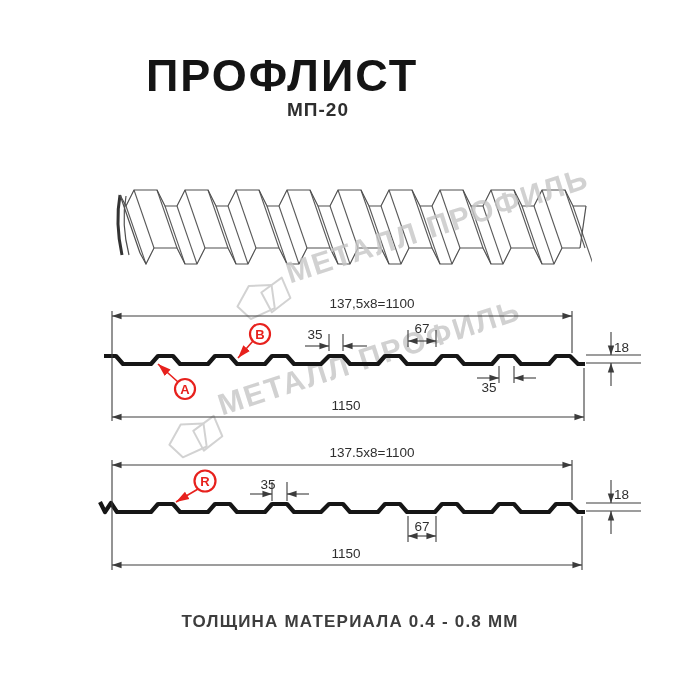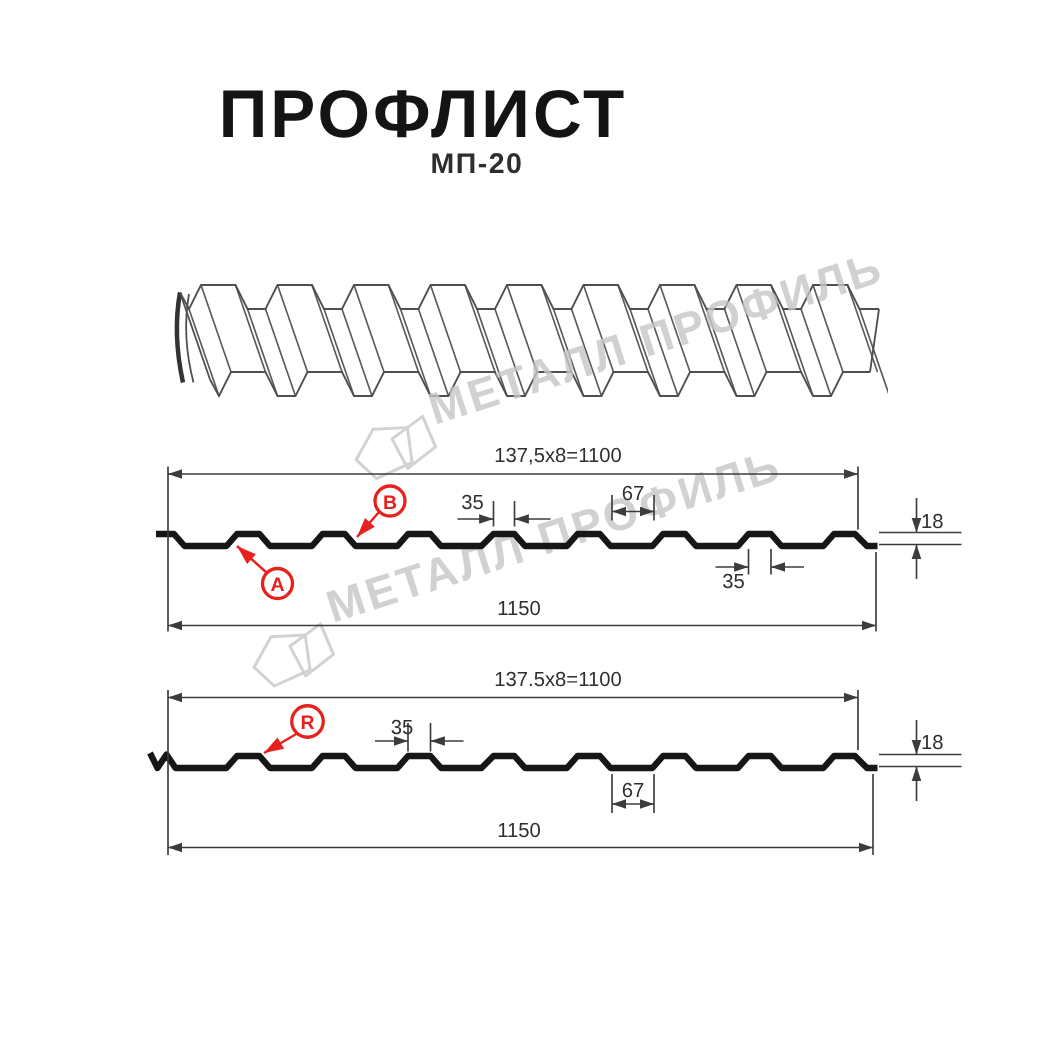--- a/index.html
+++ b/index.html
@@ -155,13 +155,14 @@
       <text class="dimtxt" x="346" y="558" text-anchor="middle">1150</text>
 
       <g>
         <line x1="198" y1="489" x2="176" y2="502" stroke="#e7211d" stroke-width="1.6" marker-end="url(#mr)"></line>
         <circle cx="205" cy="481" r="10.5" fill="#ffffff" stroke="#e7211d" stroke-width="2.2"></circle>
         <text class="lbltxt" x="205" y="486" text-anchor="middle" fill="#e7211d">R</text>
       </g>
     </g>
   </svg>
 
+  <div class="footer">ТОЛЩИНА МАТЕРИАЛА 0.4 - 0.8 ММ</div>
 </div>
 
 </body></html>

